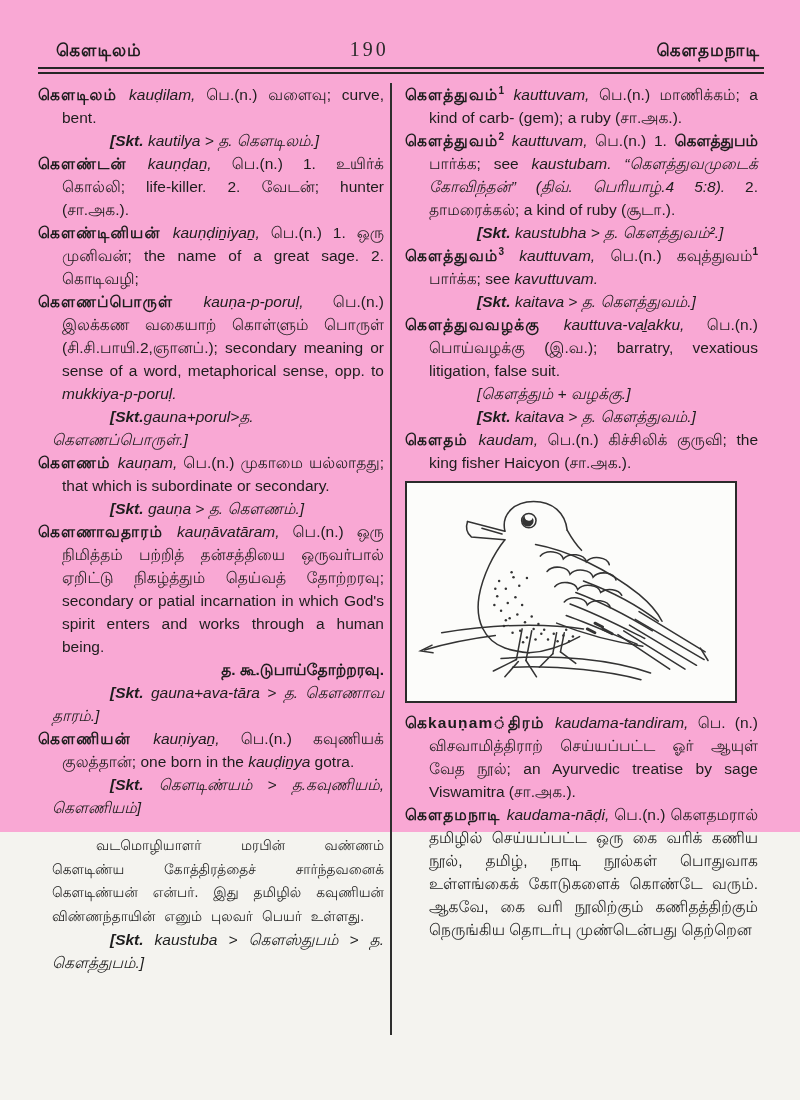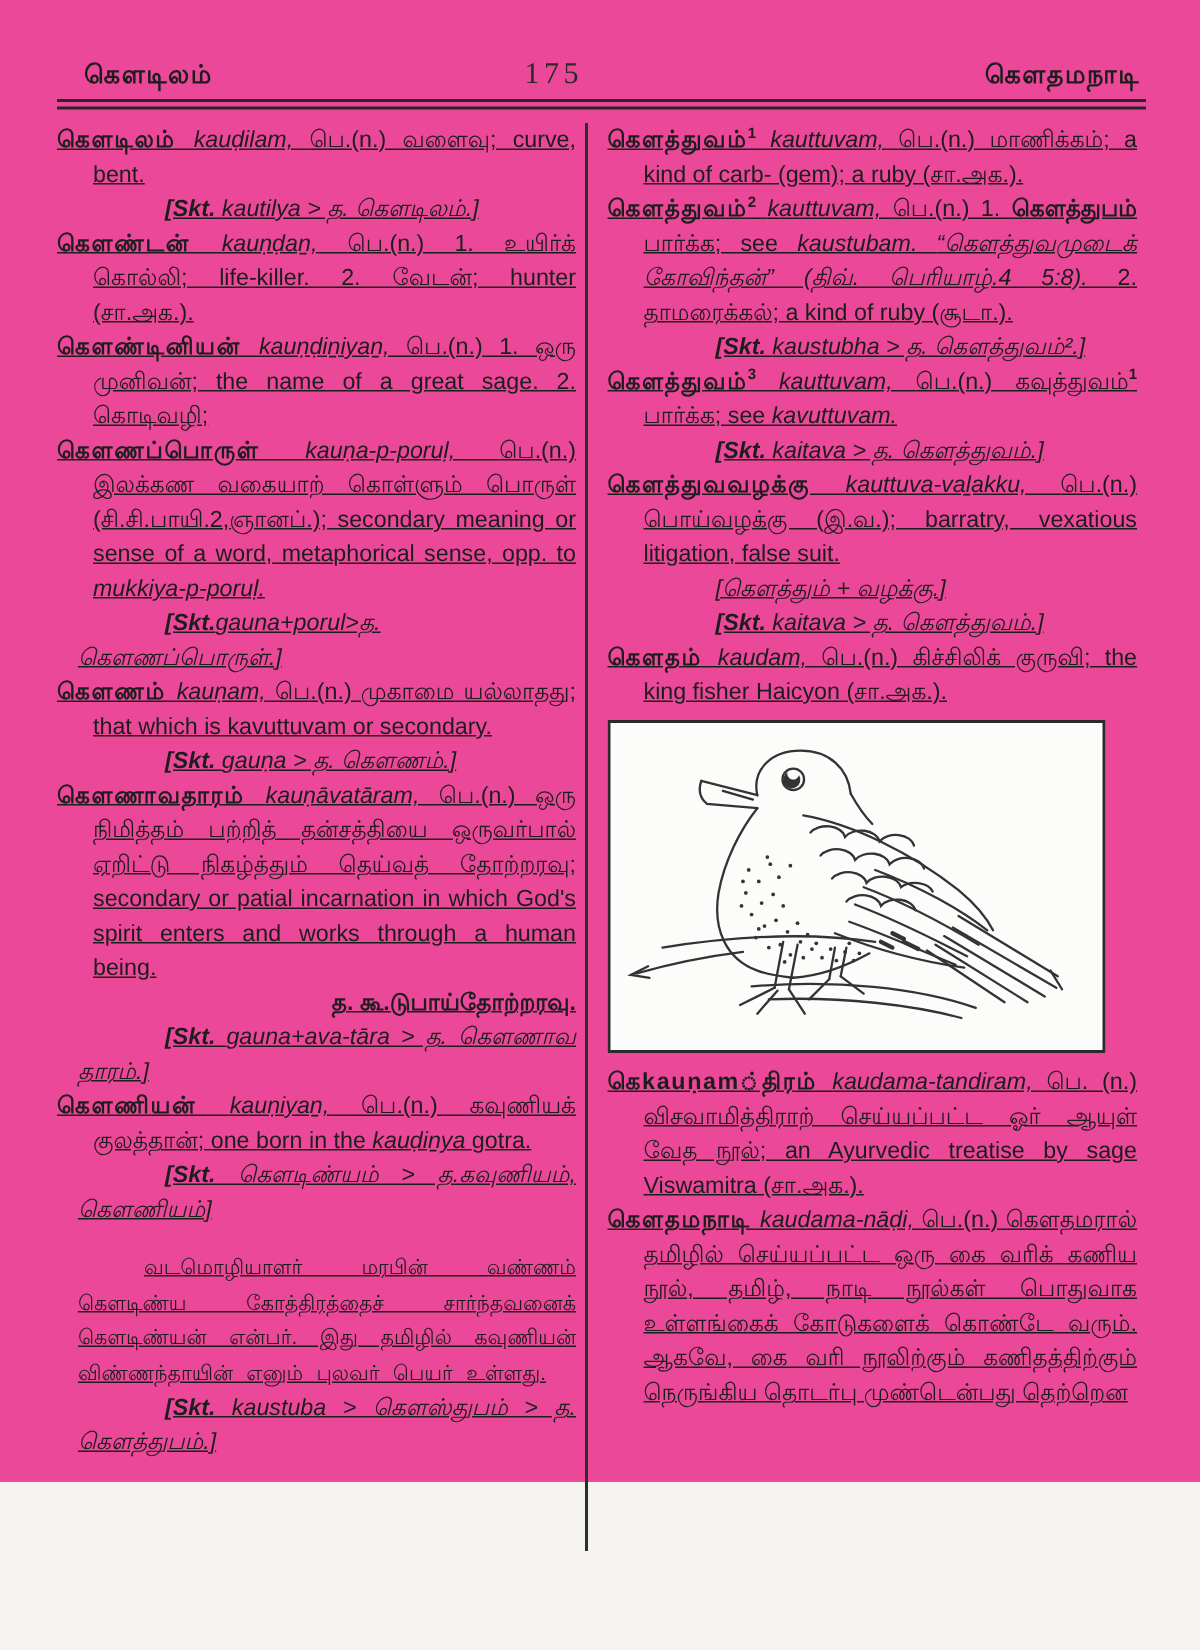--- a/index.html
+++ b/index.html
@@ -4,22 +4,22 @@
 <style>
   html,body{margin:0;padding:0;}
   body{
     width:800px;height:1100px;
     background:#f4f3ef;
     font-family:"Liberation Sans",sans-serif;
     color:#1d1d1d;
     overflow:hidden;
   }
   .page{
-    width:800px;height:988px;
-    background:#ec4899;
+    width:800px;height:832px;
+    background:#f9a8d4;
     box-sizing:border-box;
     padding:38px 36px 0 38px;
   }
   
   .header{
     display:flex;justify-content:space-between;align-items:baseline;
     padding:0 4px 0 18px;
   }
   .header .hw{font-weight:700;font-size:17px;letter-spacing:1px;}
   .header .pageno{
@@ -33,21 +33,21 @@
     border-bottom:2px solid #262626;
     height:3px;
   }
   
   .columns{display:flex;margin-top:9px;align-items:stretch;}
   .col{box-sizing:border-box;}
   .col-left{width:352px;padding-right:6px;}
   .divider{width:2px;background:#2e2e2e;min-height:952px;}
   .col-right{width:366px;padding-left:13px;}
   
-  .para{margin:0;font-size:15.5px;line-height:23px;text-align:justify;text-decoration:underline;}
+  .para{margin:0;font-size:15.5px;line-height:23px;text-align:justify;}
   .entry{padding-left:24px;text-indent:-24px;}
   .etym{padding-left:14px;text-indent:58px;}
   .etym-left{padding-left:88px;font-weight:700;text-align:right;}
   .note{font-size:13.8px;line-height:23.5px;padding-left:14px;text-indent:44px;word-spacing:5px;margin-top:15px;}
   .seg-hw{font-weight:700;letter-spacing:1.1px;}
   .seg-tr{font-style:italic;}
   .seg-i{font-style:italic;}
   .seg-bi{font-style:italic;font-weight:700;}
   .seg-b{font-weight:700;}
   .seg-sup{vertical-align:super;font-size:10px;font-weight:700;line-height:0;}
@@ -62,35 +62,35 @@
   }
   .figure-box svg{display:block;}
 </style>
 </head>
 <body>
 
 <div class="page">
 
   <div class="header">
     <span class="hw">கெளடிலம்</span>
-    <span class="pageno">175</span>
+    <span class="pageno">190</span>
     <span class="hw">கெளதமநாடி</span>
   </div>
   <div class="rule"></div>
 
   <div class="columns">
 
     <div class="col col-left">
         <p class="para entry"><span class="seg-hw">கெளடிலம் </span><span class="seg-tr">kauḍilam, </span><span>பெ.(n.) வளைவு; curve, bent.</span></p>
         <p class="para etym"><span class="seg-bi">[Skt. </span><span class="seg-i">kautilya &gt; த. கெளடிலம்.]</span></p>
         <p class="para entry"><span class="seg-hw">கெளண்டன் </span><span class="seg-tr">kauṇḍaṉ, </span><span>பெ.(n.) 1. உயிர்க் கொல்லி; life-killer. 2. வேடன்; hunter (சா.அக.).</span></p>
         <p class="para entry"><span class="seg-hw">கெளண்டினியன் </span><span class="seg-tr">kauṇḍiṉiyaṉ, </span><span>பெ.(n.) 1. ஒரு முனிவன்; the name of a great sage. 2. கொடிவழி;</span></p>
         <p class="para entry"><span class="seg-hw">கெளணப்பொருள் </span><span class="seg-tr">kauṇa-p-poruḷ, </span><span>பெ.(n.) இலக்கண வகையாற் கொள்ளும் பொருள் (சி.சி.பாயி.2,ஞானப்.); secondary meaning or sense of a word, metaphorical sense, opp. to </span><span class="seg-i">mukkiya-p-poruḷ.</span></p>
         <p class="para etym"><span class="seg-bi">[Skt.</span><span class="seg-i">gauna+porul&gt;த. கெளணப்பொருள்.]</span></p>
-        <p class="para entry"><span class="seg-hw">கெளணம் </span><span class="seg-tr">kauṇam, </span><span>பெ.(n.) முகாமை யல்லாதது; that which is kavuttuvam or secondary.</span></p>
+        <p class="para entry"><span class="seg-hw">கெளணம் </span><span class="seg-tr">kauṇam, </span><span>பெ.(n.) முகாமை யல்லாதது; that which is subordinate or secondary.</span></p>
         <p class="para etym"><span class="seg-bi">[Skt. </span><span class="seg-i">gauṇa &gt; த. கெளணம்.]</span></p>
         <p class="para entry"><span class="seg-hw">கெளணாவதாரம் </span><span class="seg-tr">kauṇāvatāram, </span><span>பெ.(n.) ஒரு நிமித்தம் பற்றித் தன்சத்தியை ஒருவர்பால் ஏறிட்டு நிகழ்த்தும் தெய்வத் தோற்றரவு; secondary or patial incarnation in which God's spirit enters and works through a human being.</span></p>
         <p class="para etym-left"><span>த. கூ.டுபாய்தோற்றரவு.</span></p>
         <p class="para etym"><span class="seg-bi">[Skt. </span><span class="seg-i">gauna+ava-tāra &gt; த. கெளணாவ தாரம்.]</span></p>
         <p class="para entry"><span class="seg-hw">கெளணியன் </span><span class="seg-tr">kauṇiyaṉ, </span><span>பெ.(n.) கவுணியக் குலத்தான்; one born in the </span><span class="seg-i">kauḍiṉya </span><span>gotra.</span></p>
         <p class="para etym"><span class="seg-bi">[Skt. </span><span class="seg-i">கெளடிண்யம் &gt; த.கவுணியம், கெளணியம்]</span></p>
         <p class="para note"><span>வடமொழியாளர் மரபின் வண்ணம் கெளடிண்ய கோத்திரத்தைச் சார்ந்தவனைக் கெளடிண்யன் என்பர். இது தமிழில் கவுணியன் விண்ணந்தாயின் எனும் புலவர் பெயர் உள்ளது.</span></p>
         <p class="para etym"><span class="seg-bi">[Skt. </span><span class="seg-i">kaustuba &gt; கெளஸ்துபம் &gt; த. கெளத்துபம்.]</span></p>
       </div>
 

